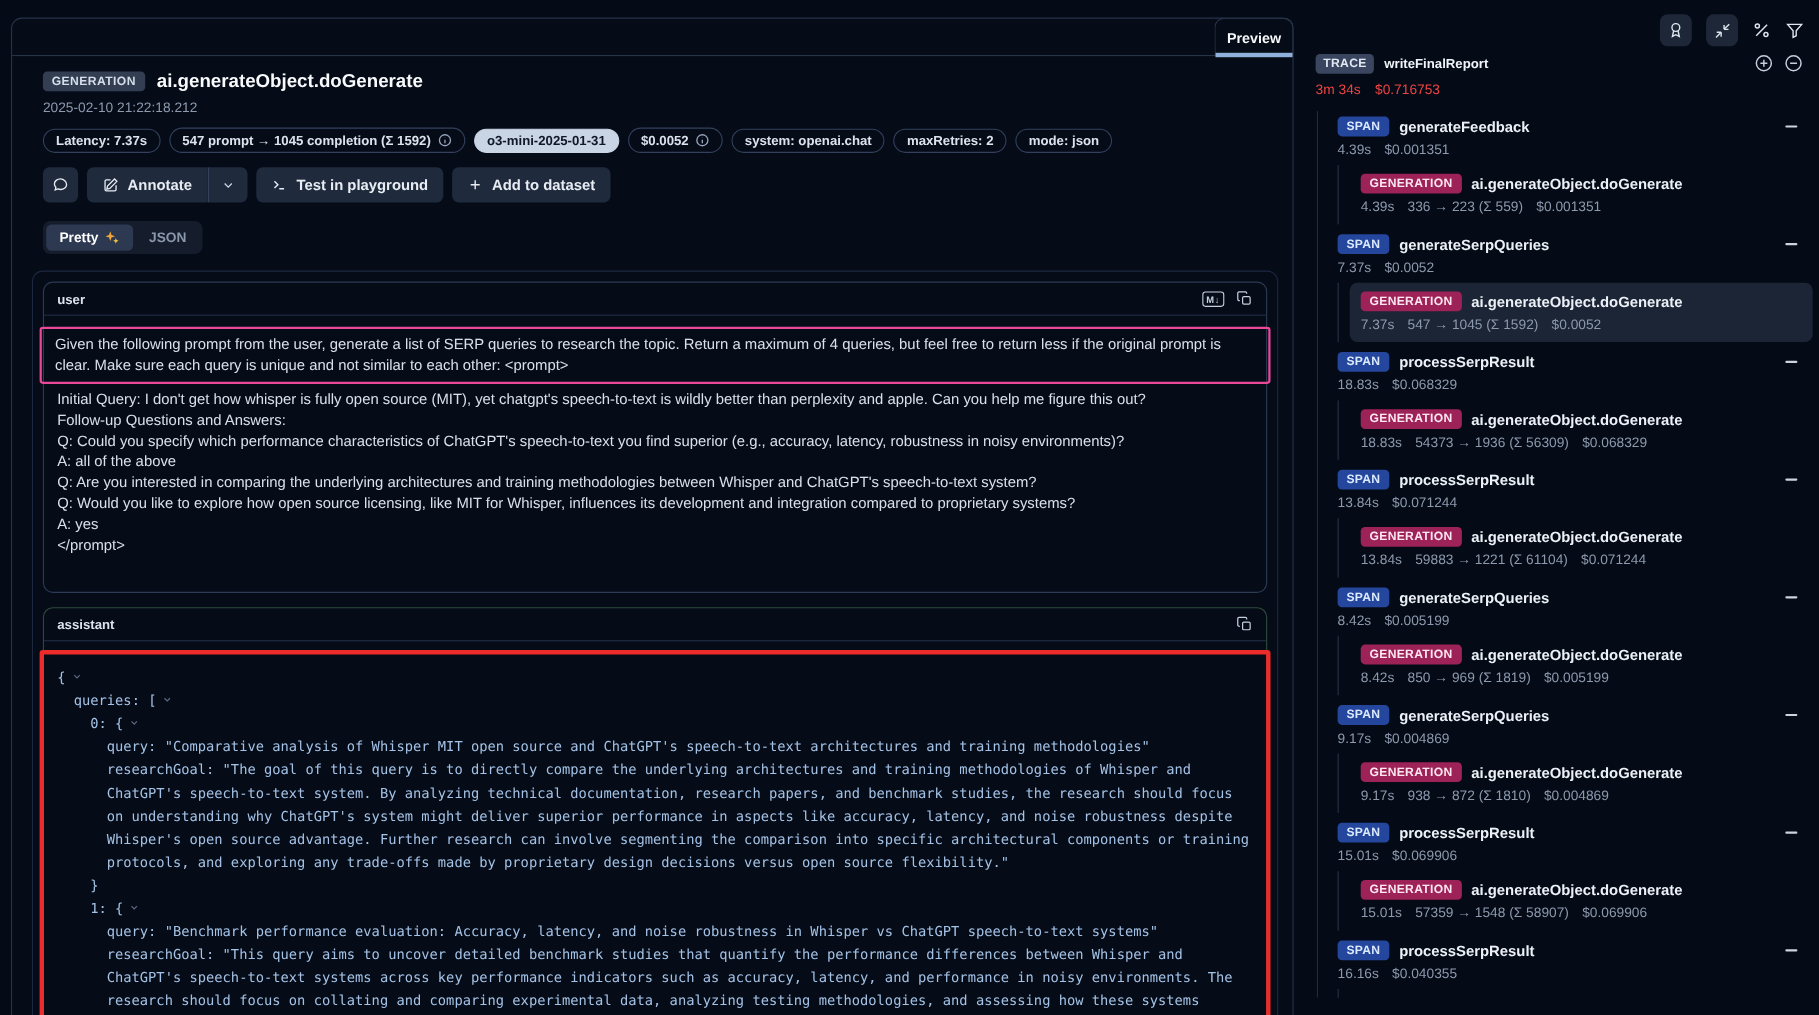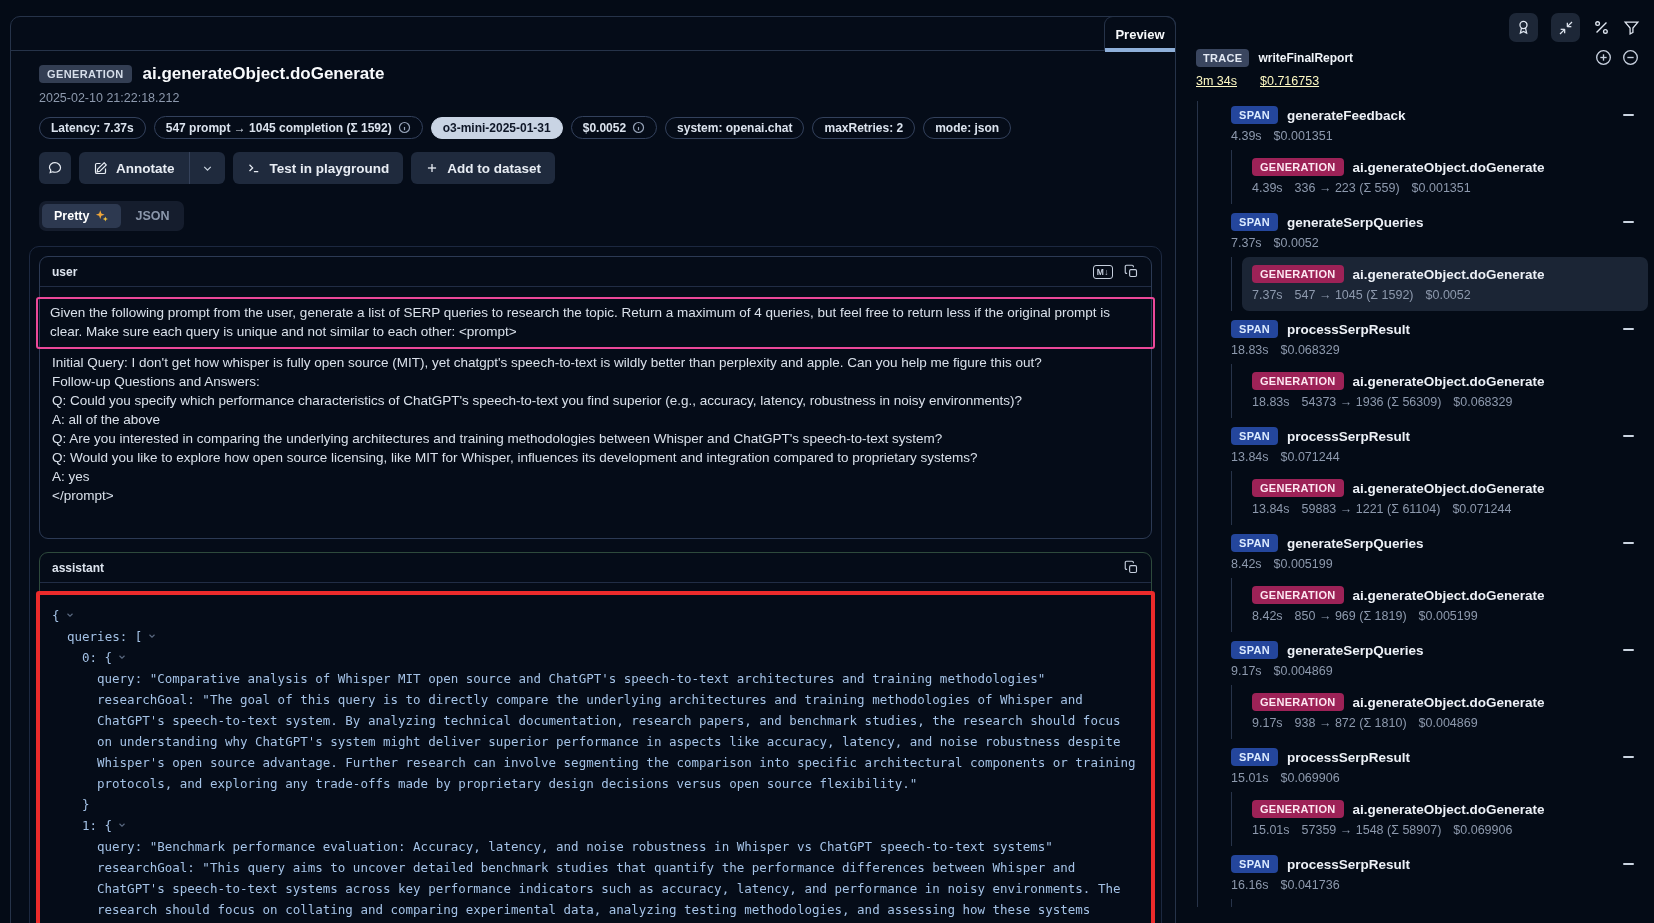--- a/index.html
+++ b/index.html
@@ -50,24 +50,24 @@
 
   
   .sidebar{position:absolute;left:1185px;top:0;width:469px;height:923px;}
   .sb-icons{position:absolute;top:13px;right:14px;display:flex;align-items:center;gap:13px;color:#dfe6f0;}
   .sb-iconbtn{width:29px;height:29px;border-radius:7px;background:#1d2737;display:flex;align-items:center;justify-content:center;cursor:pointer;}
   .sb-icon{display:flex;align-items:center;justify-content:center;cursor:pointer;}
   .trace-row{margin:48px 14px 0 11px;display:flex;align-items:center;gap:9px;}
   .trace-badge{background:#3a465f;color:#e3e9f3;font-size:11px;font-weight:700;padding:3px 7px;border-radius:4px;letter-spacing:.3px;}
   .trace-name{font-size:12px;font-weight:700;color:#f1f5fa;}
   .trace-actions{margin-left:auto;display:flex;gap:8px;color:#c6cfdd;}
-  .trace-meta{margin:7px 0 0 11px;font-size:12.5px;color:#fef9c3;display:flex;gap:23px;text-decoration:underline;}
+  .trace-meta{margin:7px 0 0 11px;font-size:12.5px;color:#ef4444;display:flex;gap:13px;}
   .tree{position:relative;margin:13px 6px 0 12px;height:806px;overflow:hidden;}
   .tree-guide{position:absolute;left:0;top:0;bottom:0;width:1px;background:#273349;}
-  .span-group{position:relative;padding-left:28px;}
+  .span-group{position:relative;padding-left:13px;}
   .trow{display:flex;align-items:center;gap:9px;padding:5px 6px 3px;}
   .tbadge{font-size:11px;font-weight:700;padding:3px 8px;border-radius:4px;letter-spacing:.3px;}
   .tbadge.span{background:#24469c;color:#dbeafe;}
   .tbadge.generation{background:#9d2257;color:#fde7f1;}
   .ttitle{font-size:13.5px;font-weight:600;color:#edf1f7;white-space:nowrap;}
   .tminus{margin-left:auto;margin-right:8px;width:11px;height:2px;background:#cbd5e1;border-radius:1px;cursor:pointer;}
   .tmeta{font-size:12.5px;color:#8d99ad;display:flex;gap:12px;padding:2px 6px 7px;white-space:nowrap;}
   .gen-wrap{margin-left:6px;border-left:1px solid #273349;padding-left:10px;margin-bottom:4px;}
   .gen-card{border-radius:7px;padding:2px 2px 1px;}
   .gen-card.selected{background:#1b2535;}
@@ -494,21 +494,21 @@
           </div>
         </div>
         <div class="span-group">
           <div class="trow">
             <span class="tbadge span">SPAN</span>
             <span class="ttitle">processSerpResult</span>
             <span class="tminus"></span>
           </div>
           <div class="tmeta">
             <span>16.16s</span>
-            <span>$0.041736</span>
+            <span>$0.040355</span>
           </div>
           <div class="gen-wrap">
             <div class="gen-card">
               <div class="trow"></div>
             </div>
           </div>
         </div>
       </div>
   </div>
 

